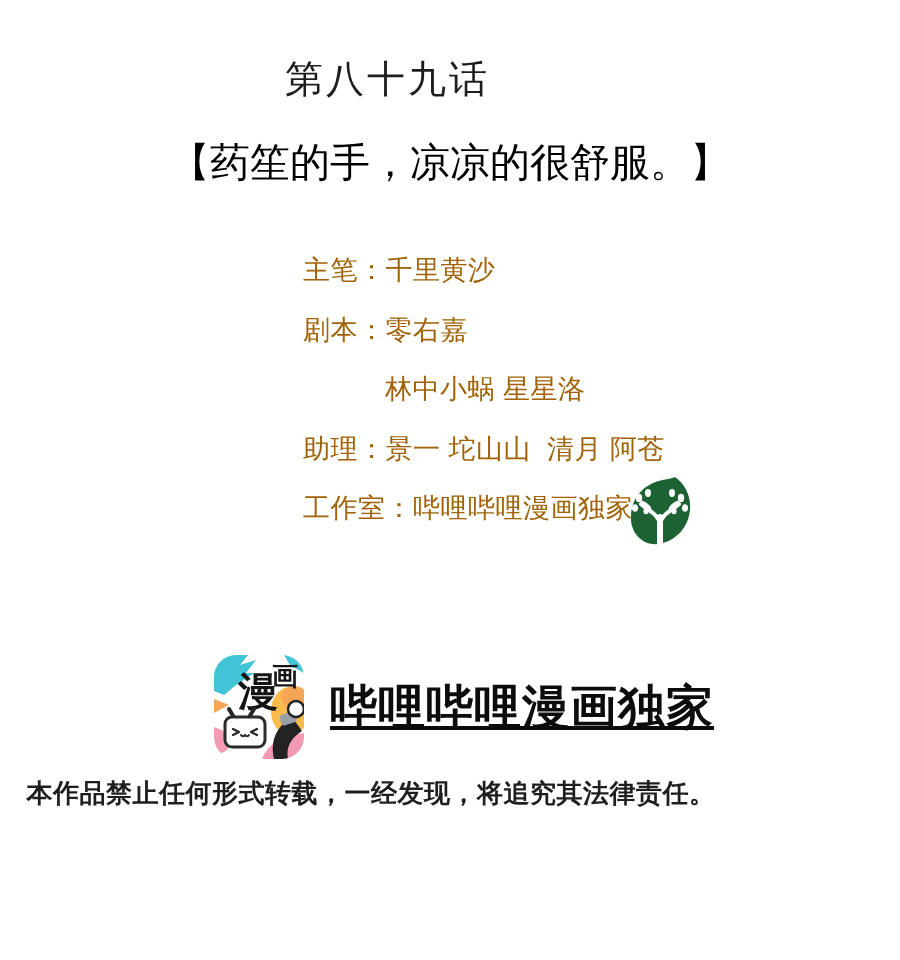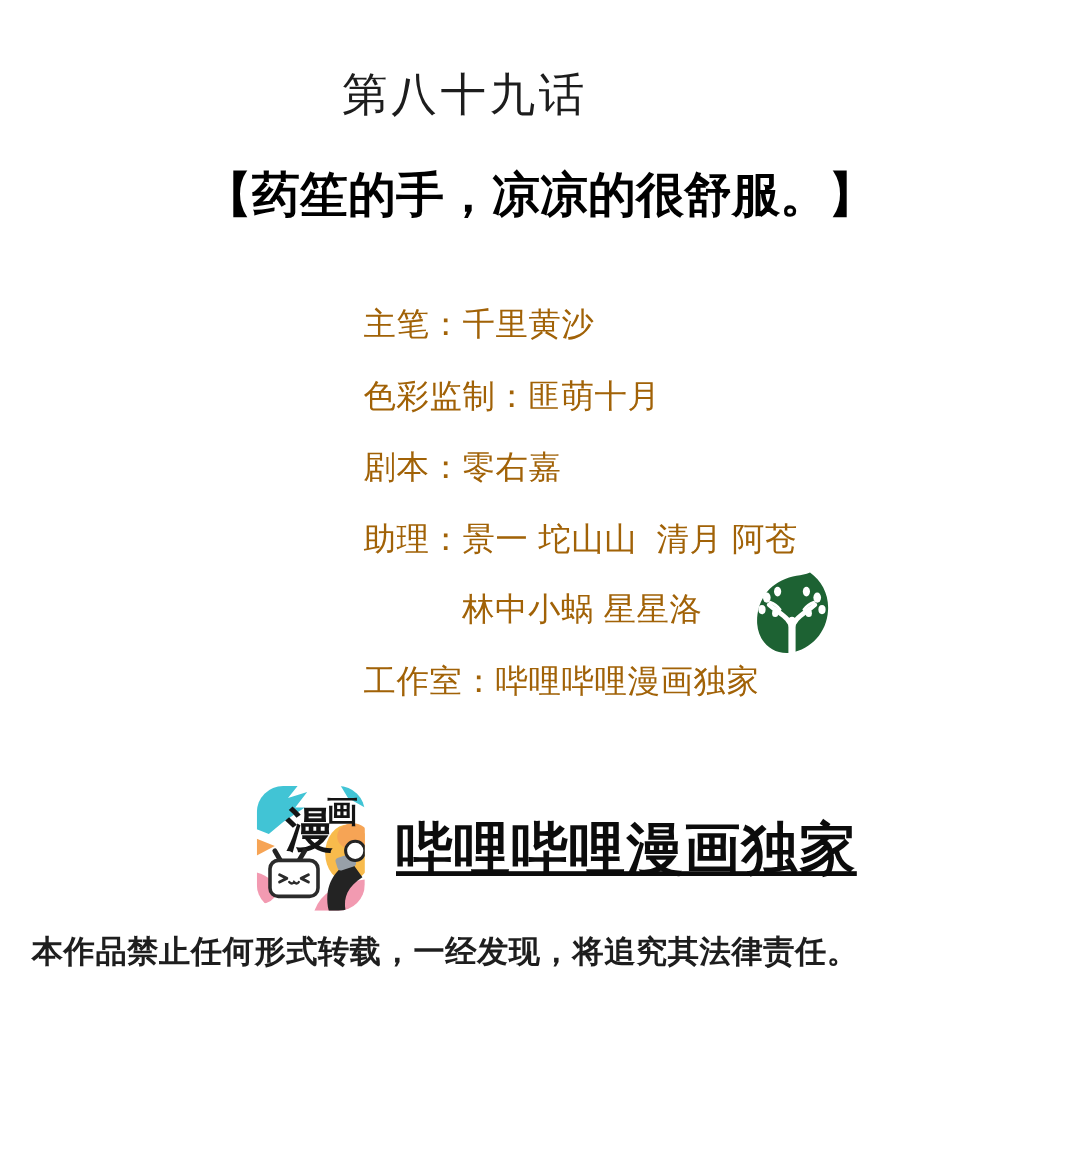--- a/index.html
+++ b/index.html
@@ -14,21 +14,21 @@
     position: absolute; top: 54px; left: 0; width: 772px;
     text-align: center;
     font-size: 38px; color: #1d1d1d;
     letter-spacing: 3px; text-indent: 3px;
     font-weight: 400;
   }
   .episode-title {
     position: absolute; top: 135px; left: 0; width: 900px;
     text-align: center;
     font-family: "Liberation Serif", "DejaVu Serif", serif;
-    font-size: 40px; font-weight: 700; color: #000000;
+    font-size: 40px; font-weight: 400; color: #000000;
   }
   .credits-block {
     position: absolute; left: 303px; top: 241px;
     font-size: 27px; color: #a16207;
   }
   .credit-line {
     height: 59.5px; line-height: 59.5px;
     white-space: pre;
     letter-spacing: 0.5px;
   }
@@ -58,24 +58,23 @@
 </style>
 </head>
 <body>
 
 <div class="chapter-title">第八十九话</div>
 
 <div class="episode-title">【药笙的手，凉凉的很舒服。】</div>
 
 <div class="credits-block">
   <div class="credit-line">主笔：千里黄沙</div>
-  <div class="credit-line">色彩监制：匪萌十月</div>
   <div class="credit-line">剧本：零右嘉</div>
+  <div class="credit-line indent">林中小蜗 星星洛</div>
   <div class="credit-line">助理：景一 坨山山  清月 阿苍</div>
-  <div class="credit-line indent">林中小蜗 星星洛</div>
   <div class="credit-line">工作室：哔哩哔哩漫画独家</div>
 </div>
 
 <div class="leaf-logo">
   <svg width="64" height="72" viewBox="0 0 64 72">
     <path d="M47,2 C57,9 63,21 62,34 C61,52 48,66 31,69 C16,71 4,60 3,45 C2,30 9,16 23,9 C32,4 40,5 47,2 Z" fill="#1d6233"></path>
     <g stroke="#ffffff" fill="none" stroke-linecap="round">
       <path d="M32,72 L32,42" stroke-width="6"></path>
       <path d="M32,49 C30,39 22,37 13,29" stroke-width="4"></path>
       <path d="M32,49 C34,39 42,37 51,29" stroke-width="4"></path>

